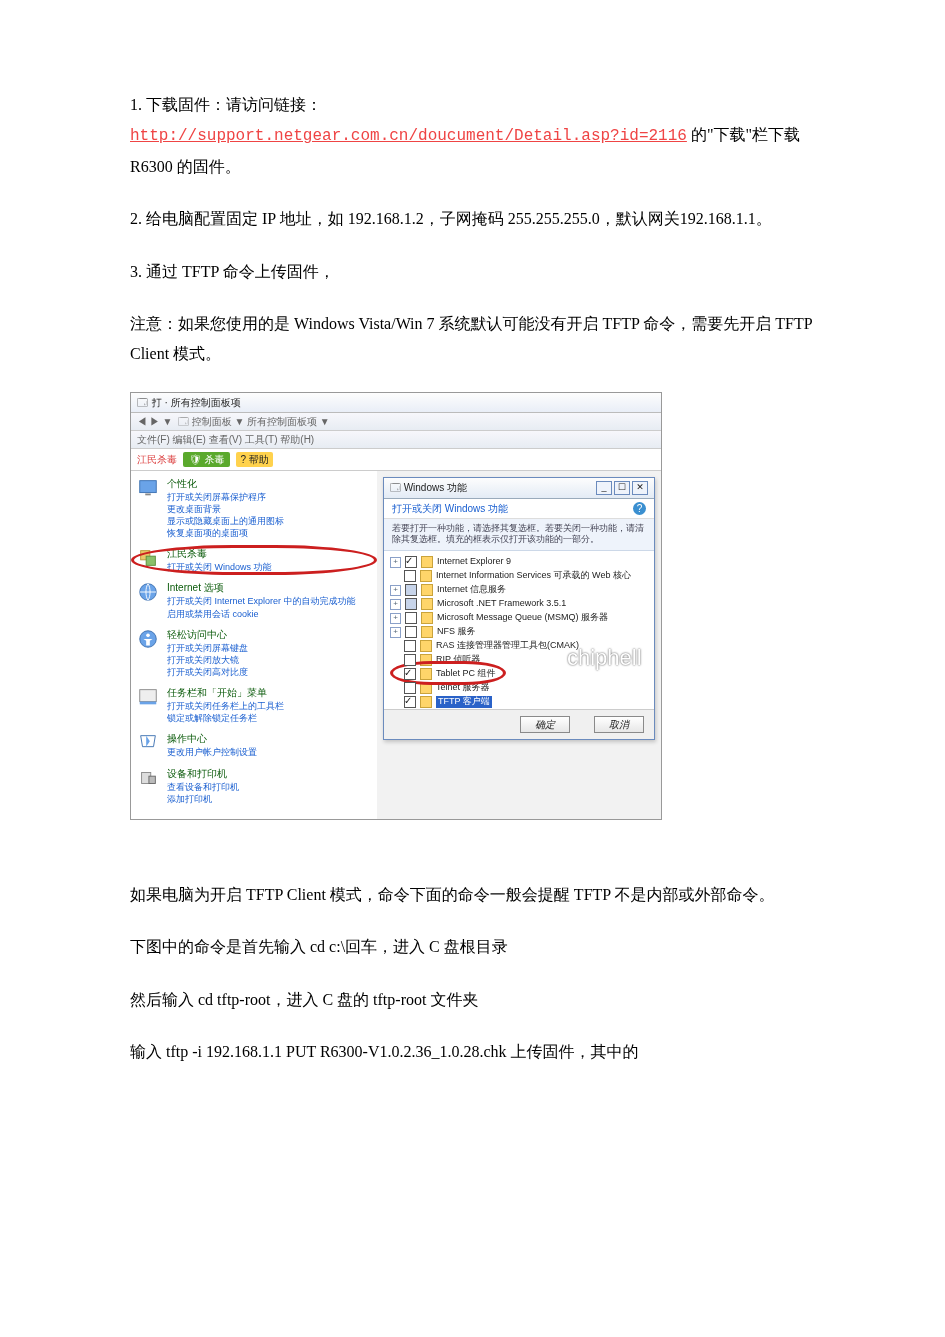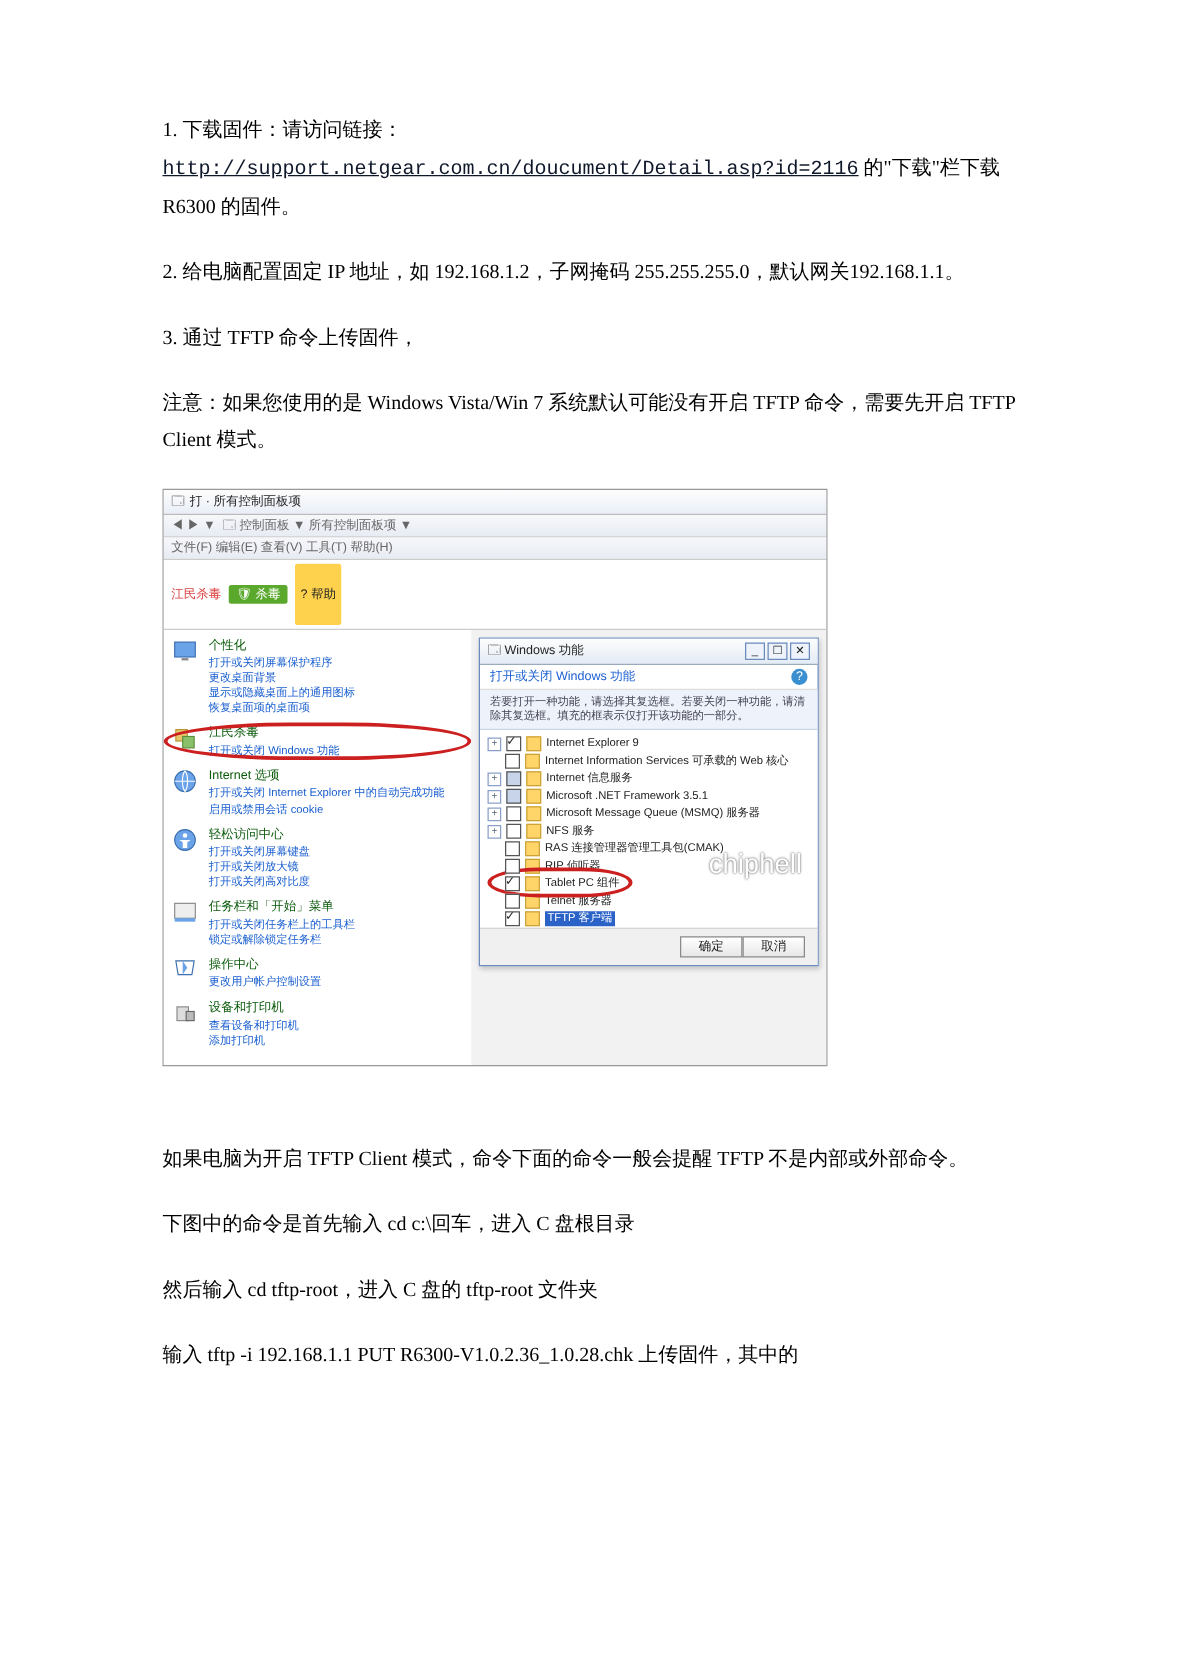--- a/index.html
+++ b/index.html
@@ -10,21 +10,21 @@
     font-size: 16px;
     color: #000;
     line-height: 1.9;
     width: 945px;
   }
   .page {
     padding: 90px 130px 60px 130px;
   }
   .para { margin: 0 0 22px 0; }
   a.link {
-    color: #0f172a;
+    color: #ef4444;
     text-decoration: underline;
     font-family: "Courier New", monospace;
     text-align: center;
   }
 
   
   .shot {
     width: 530px;
     font-family: "Microsoft YaHei", Tahoma, sans-serif;
     font-size: 10px;
@@ -49,21 +49,21 @@
   }
   .shot .avbar {
     background: #fff;
     padding: 3px 6px;
     border-bottom: 1px solid #ccc;
     display:flex; align-items:center; gap:6px;
   }
   .av-pill {
     background:#5aa92c; color:#fff; border-radius:2px; padding:1px 6px;
   }
-  .yellow { background:#ffd24d; border-radius:2px; padding:18px 4px; }
+  .yellow { background:#ffd24d; border-radius:2px; padding:1px 4px; }
 
   .shot-body { display:flex; }
   .leftcol { width: 245px; padding: 6px; background:#fff; }
   .rightcol { flex:1; padding: 6px; background:#f2f2f2; position:relative; }
 
   .cpl-item { display:flex; gap:8px; margin-bottom:8px; }
   .cpl-icon { width:22px; height:22px; flex-shrink:0; display:flex; align-items:center; justify-content:center; }
   .cpl-icon svg { width:22px; height:22px; }
   .cpl-lines { }
   .cpl-head { color:#0a5a0a; font-size:10px; margin-bottom:1px; }
@@ -112,21 +112,21 @@
   .foldericon { width:10px; height:10px; background:#ffd56a; border:1px solid #caa33b;}
   .fname { font-size:9px; }
   .indent1 { padding-left:14px; }
 
   .watermark {
     position:absolute; right:6px; bottom:28px; text-align:center;
     color:#fff; font-family: Impact, sans-serif; pointer-events:none;
   }
   .watermark .big { font-size:22px; line-height:.9; text-shadow:0 0 2px #333; }
   .watermark .sm { font-size:10px; letter-spacing:.5px;}
-  .dialog-btns { display:flex; justify-content:flex-end; gap:0; padding:6px 10px; background:#f0f0f0; border-top:1px solid #ccc;}
+  .dialog-btns { display:flex; justify-content:flex-end; gap:24px; padding:6px 10px; background:#f0f0f0; border-top:1px solid #ccc;font-style:italic;}
   .btn { border:1px solid #8a8a8a; background:linear-gradient(#fff,#e7e7e7); padding:1px 14px; font-size:10px;}
 
   .red-oval2 { position:absolute; left:6px; bottom:24px; width:110px; height:18px; border:3px solid #cc1f1f; border-radius:50%/70%; pointer-events:none;}
   .tftp-highlight { background:#2a62c8; color:#fff; padding:0 2px; }
 </style>
 </head>
 <body>
 
 <div class="page">
 

